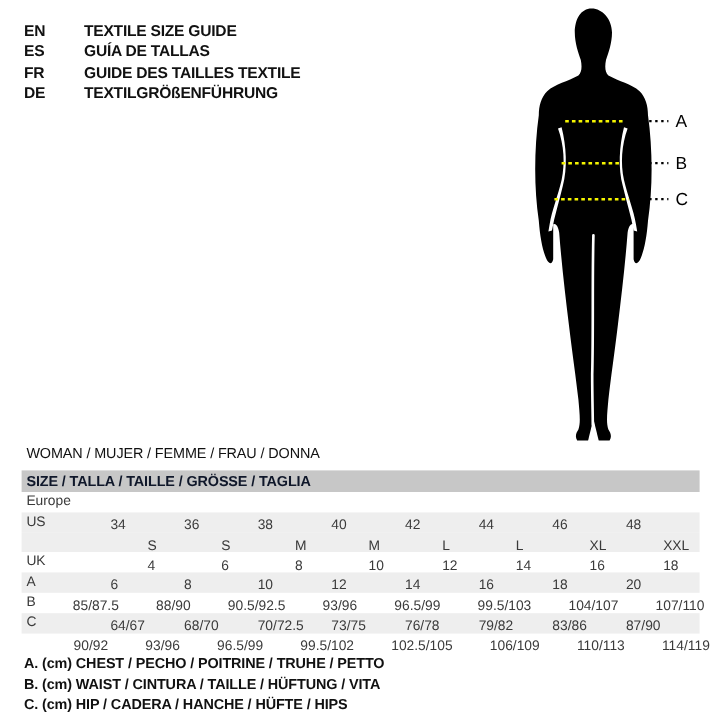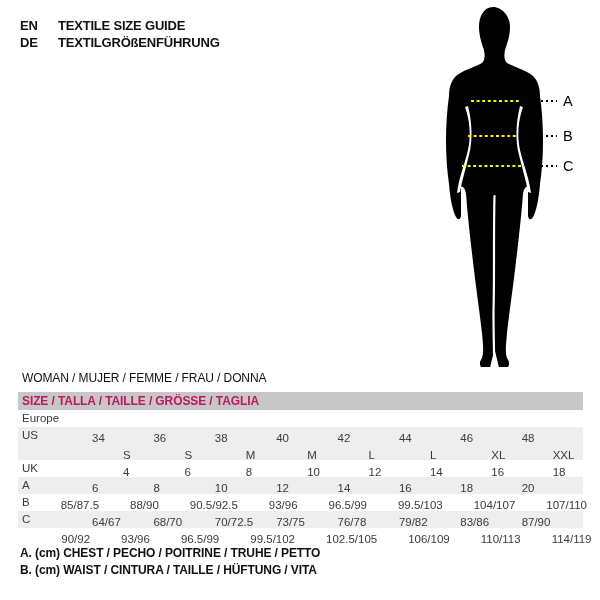--- a/index.html
+++ b/index.html
@@ -9,43 +9,51 @@
     --measure:#f5f500;
     --ink:#111111;
   }
   html,body{margin:0;padding:0;}
   body{
     width:600px;height:600px;background:#ffffff;position:relative;overflow:hidden;
     font-family:"Liberation Sans",sans-serif;color:var(--ink);
   }
   .langs{position:absolute;top:17px;left:20px;font-weight:bold;font-size:13px;
          line-height:17.3px;letter-spacing:-0.2px;white-space:nowrap;}
-  .lang-row{display:flex;}
+  .lang-row{display:flex;gap:12px;}
   .lang-code{width:38px;}
   .figure{position:absolute;top:0;left:0;}
   .figure text{font-family:"Liberation Sans",sans-serif;font-size:14.5px;fill:#000;}
   .woman-title{position:absolute;top:371px;left:22px;font-weight:normal;font-size:12px;
                letter-spacing:-0.1px;white-space:nowrap;}
   .size-table{position:absolute;top:392px;left:18px;width:565px;font-size:11.5px;color:#3a3a3a;}
   .t-header{background:var(--header-bg);height:18px;line-height:18px;padding-left:4px;
-            font-weight:bold;font-size:12px;color:#be185d;letter-spacing:-0.1px;}
+            font-weight:bold;font-size:12px;color:#0f172a;letter-spacing:-0.1px;}
   .t-row{display:flex;height:16.8px;line-height:16.8px;}
   .t-row.shaded{background:var(--row-bg);gap:31px;}
   .t-label{width:74px;padding-left:4px;box-sizing:border-box;}
   .t-cell{flex:1;text-align:left;margin-top:20px;}
   .legend{position:absolute;top:545px;left:20px;font-weight:bold;font-size:12px;
           line-height:17.2px;letter-spacing:-0.1px;white-space:nowrap;}
 </style>
 </head>
 <body>
 
 <div class="langs" id="langs">
     <div class="lang-row">
       <span class="lang-code">EN</span>
       <span class="lang-label">TEXTILE SIZE GUIDE</span>
+    </div>
+    <div class="lang-row">
+      <span class="lang-code">ES</span>
+      <span class="lang-label">GUÍA DE TALLAS</span>
+    </div>
+    <div class="lang-row">
+      <span class="lang-code">FR</span>
+      <span class="lang-label">GUIDE DES TAILLES TEXTILE</span>
     </div>
     <div class="lang-row">
       <span class="lang-code">DE</span>
       <span class="lang-label">TEXTILGRÖßENFÜHRUNG</span>
     </div>
   </div>
 
 <svg class="figure" width="600" height="600" viewBox="0 0 600 600">
 
   <path fill="var(--silhouette)" d="
@@ -186,13 +194,14 @@
         <span class="t-cell">106/109</span>
         <span class="t-cell">110/113</span>
         <span class="t-cell">114/119</span>
       </div>
     </div>
 </div>
 
 <div class="legend" id="legend">
     <div class="legend-line">A. (cm) CHEST / PECHO / POITRINE / TRUHE / PETTO</div>
     <div class="legend-line">B. (cm) WAIST / CINTURA / TAILLE / HÜFTUNG / VITA</div>
+    <div class="legend-line">C. (cm) HIP / CADERA / HANCHE / HÜFTE / HIPS</div>
   </div>
 
 </body></html>

